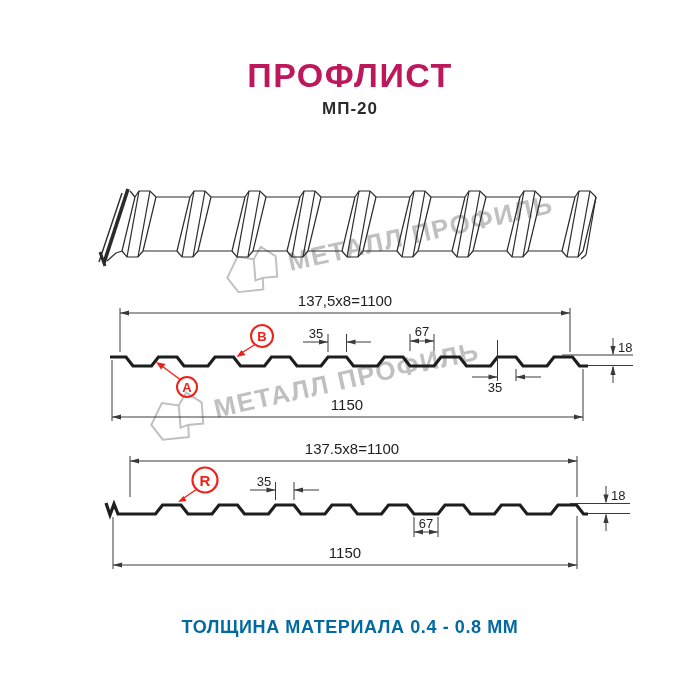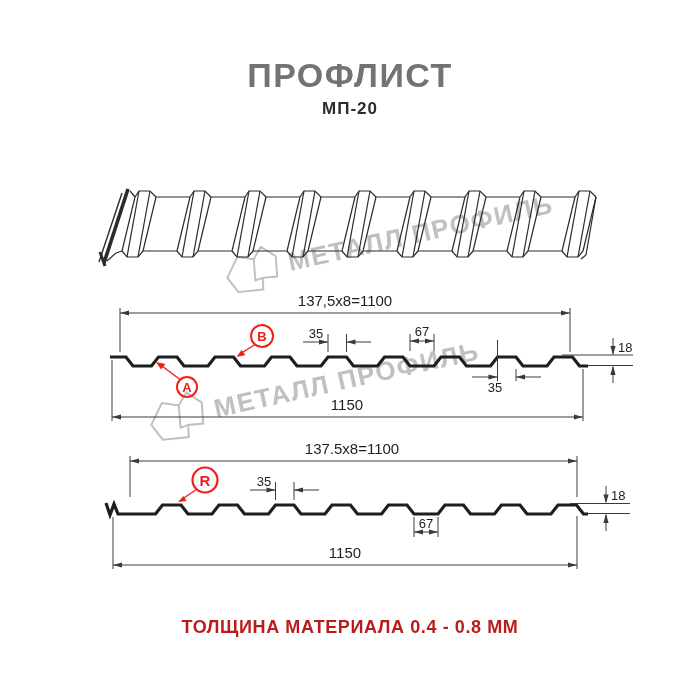--- a/index.html
+++ b/index.html
@@ -1,23 +1,23 @@
 <!DOCTYPE html>
 <html><head>
 <meta charset="utf-8">
 <style>
   html,body{margin:0;padding:0;background:#ffffff;}
   #page{position:relative;width:700px;height:700px;background:#fff;overflow:hidden;
         font-family:"Liberation Sans",sans-serif;}
   .title{position:absolute;left:0;top:56px;width:700px;text-align:center;
-         font-size:34px;font-weight:800;letter-spacing:1.5px;color:#737373;}
+         font-size:34px;font-weight:800;letter-spacing:1.5px;color:#be185d;}
   .subtitle{position:absolute;left:0;top:99px;width:700px;text-align:center;
          font-size:17px;font-weight:700;letter-spacing:1px;color:#2b2b2b;}
   .footer{position:absolute;left:0;top:617px;width:700px;text-align:center;
-         font-size:18px;font-weight:600;letter-spacing:0.6px;color:#b91c1c;}
+         font-size:18px;font-weight:600;letter-spacing:0.6px;color:#0369a1;}
   .wm{position:absolute;display:flex;align-items:center;color:#bfbfbf;
       transform:rotate(-12.5deg);transform-origin:left center;pointer-events:none;}
   .wm .wm-text{font-size:26px;font-weight:bold;letter-spacing:1.5px;white-space:nowrap;
       margin-left:8px;color:#c0c0c0;}
   .wm svg{flex:0 0 auto;}
   #wm1{left:222px;top:252px;}
   #wm2{left:146px;top:398px;}
   svg text{font-family:"Liberation Sans",sans-serif;fill:#1e1e1e;}
   .dim{font-size:13px;}
   .dimL{font-size:15px;}

